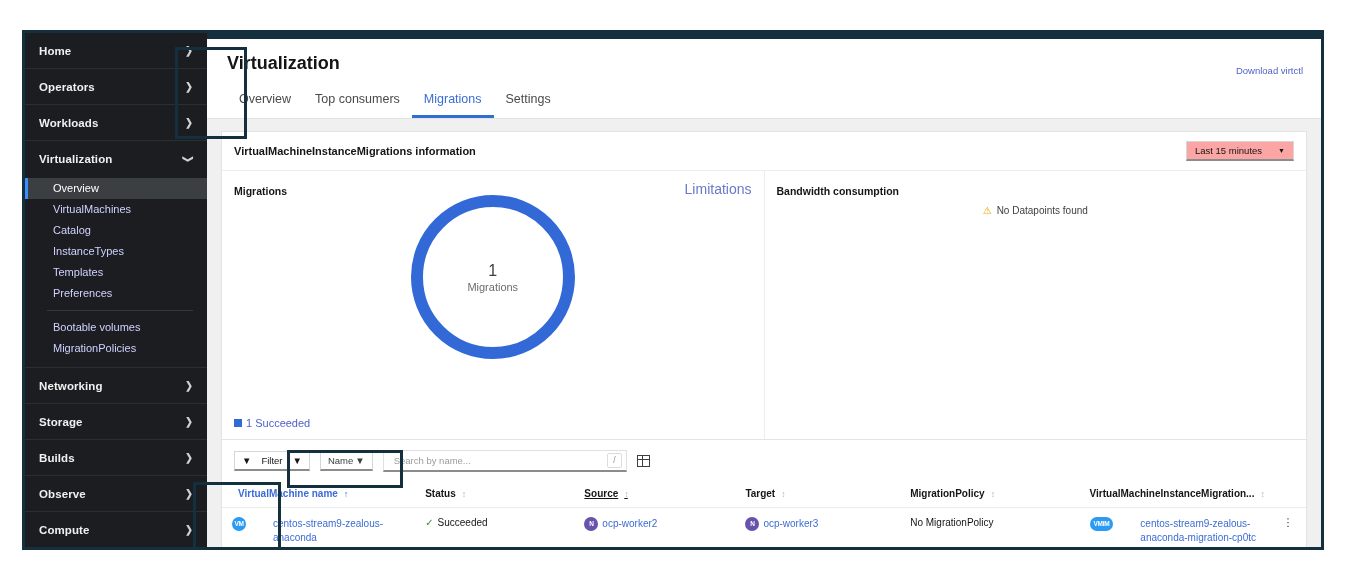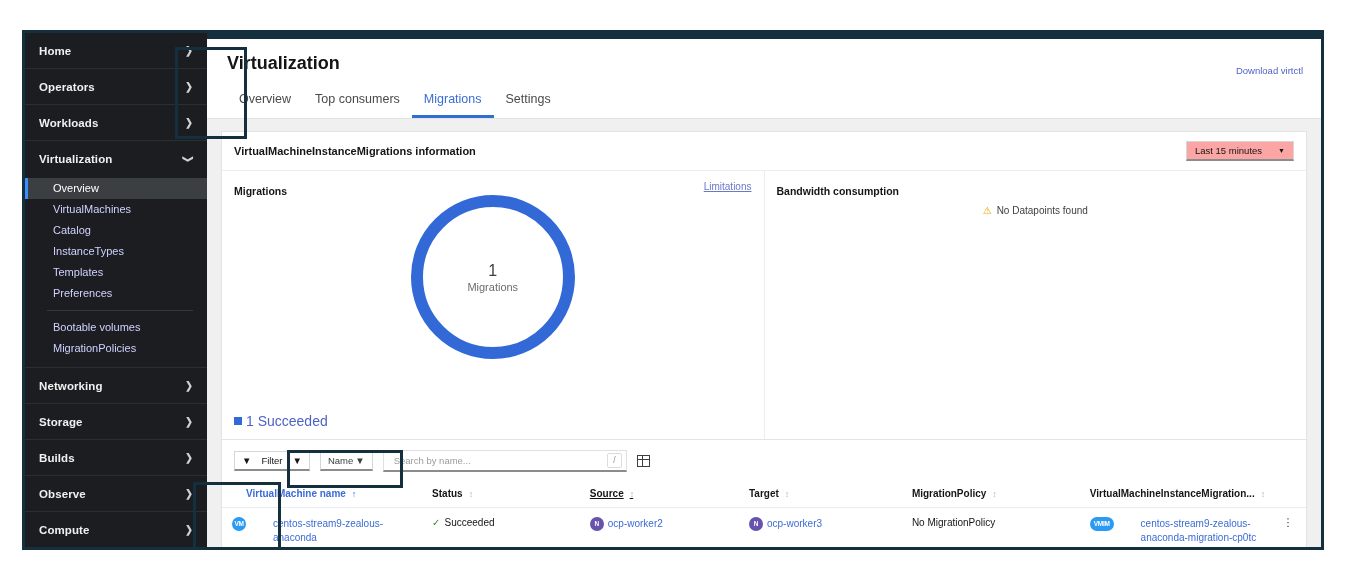--- a/index.html
+++ b/index.html
@@ -73,33 +73,33 @@
     border-bottom:2px solid #8a8d90;
     padding:3px 8px;font-size:9.5px;color:#151515;cursor:pointer;background:#fca5a5;
   }
   .select .cv{font-size:7px;color:#151515;}
 
   .panes{display:flex;height:268px;}
   .pane{flex:1;padding:10px 12px;position:relative;}
   .pane.left{border-right:1px solid #ededed;}
   .pane-title{font-size:10.5px;font-weight:bold;color:#151515;}
   .limitations{
-    position:absolute;right:12px;top:10px;font-size:10px;color:#6a78c9;cursor:pointer;text-decoration:underline;
+    position:absolute;right:12px;top:10px;font-size:14px;color:#6a78c9;cursor:pointer;
   }
   .donut-wrap{position:absolute;left:0;right:0;top:12px;height:190px;}
   .donut{position:absolute;left:50%;top:6px;transform:translateX(-50%);}
   .donut-center{
     position:absolute;left:50%;top:50%;transform:translate(-50%,-50%);
     text-align:center;line-height:1.25;
   }
   .donut-num{font-size:16px;color:#3c3f42;}
   .donut-lab{font-size:11px;color:#6a6e73;}
   .legend{
     position:absolute;left:12px;bottom:10px;display:flex;align-items:center;gap:4px;
-    font-size:14px;color:#4f62c8;cursor:pointer;
+    font-size:11px;color:#4f62c8;cursor:pointer;
   }
   .legend .sw{width:8px;height:8px;background:#3369d6;display:inline-block;}
   .nodata{
     position:absolute;left:0;right:0;top:34px;display:flex;align-items:center;
     justify-content:center;gap:5px;font-size:10px;color:#3c3f42;
   }
 
   
   .card2{background:#fff;border:1px solid #e4e4e4;border-top:none;}
   .toolbar{display:flex;align-items:center;gap:10px;padding:10px 12px;}
@@ -338,21 +338,21 @@
           <div class="searchbox">
             <input type="text" placeholder="Search by name..." style="">
             <span class="slashkey">/</span>
           </div>
           <div class="colicon"></div>
         </div>
 
         <table>
           <thead>
             <tr>
-              <th class="linked" style="width:185px;padding-left:24px;">
+              <th class="linked" style="width:185px;padding-left:16px;">
                 <span>VirtualMachine name</span><span class="sortcaret">↑</span>
               </th>
               <th style="width:160px;">
                 <span>Status</span><span class="sortdim">↕</span>
               </th>
               <th style="width:165px;text-decoration:underline;">
                 <span>Source</span><span class="sortdim">↕</span>
               </th>
               <th style="width:170px;">
                 <span>Target</span><span class="sortdim">↕</span>

